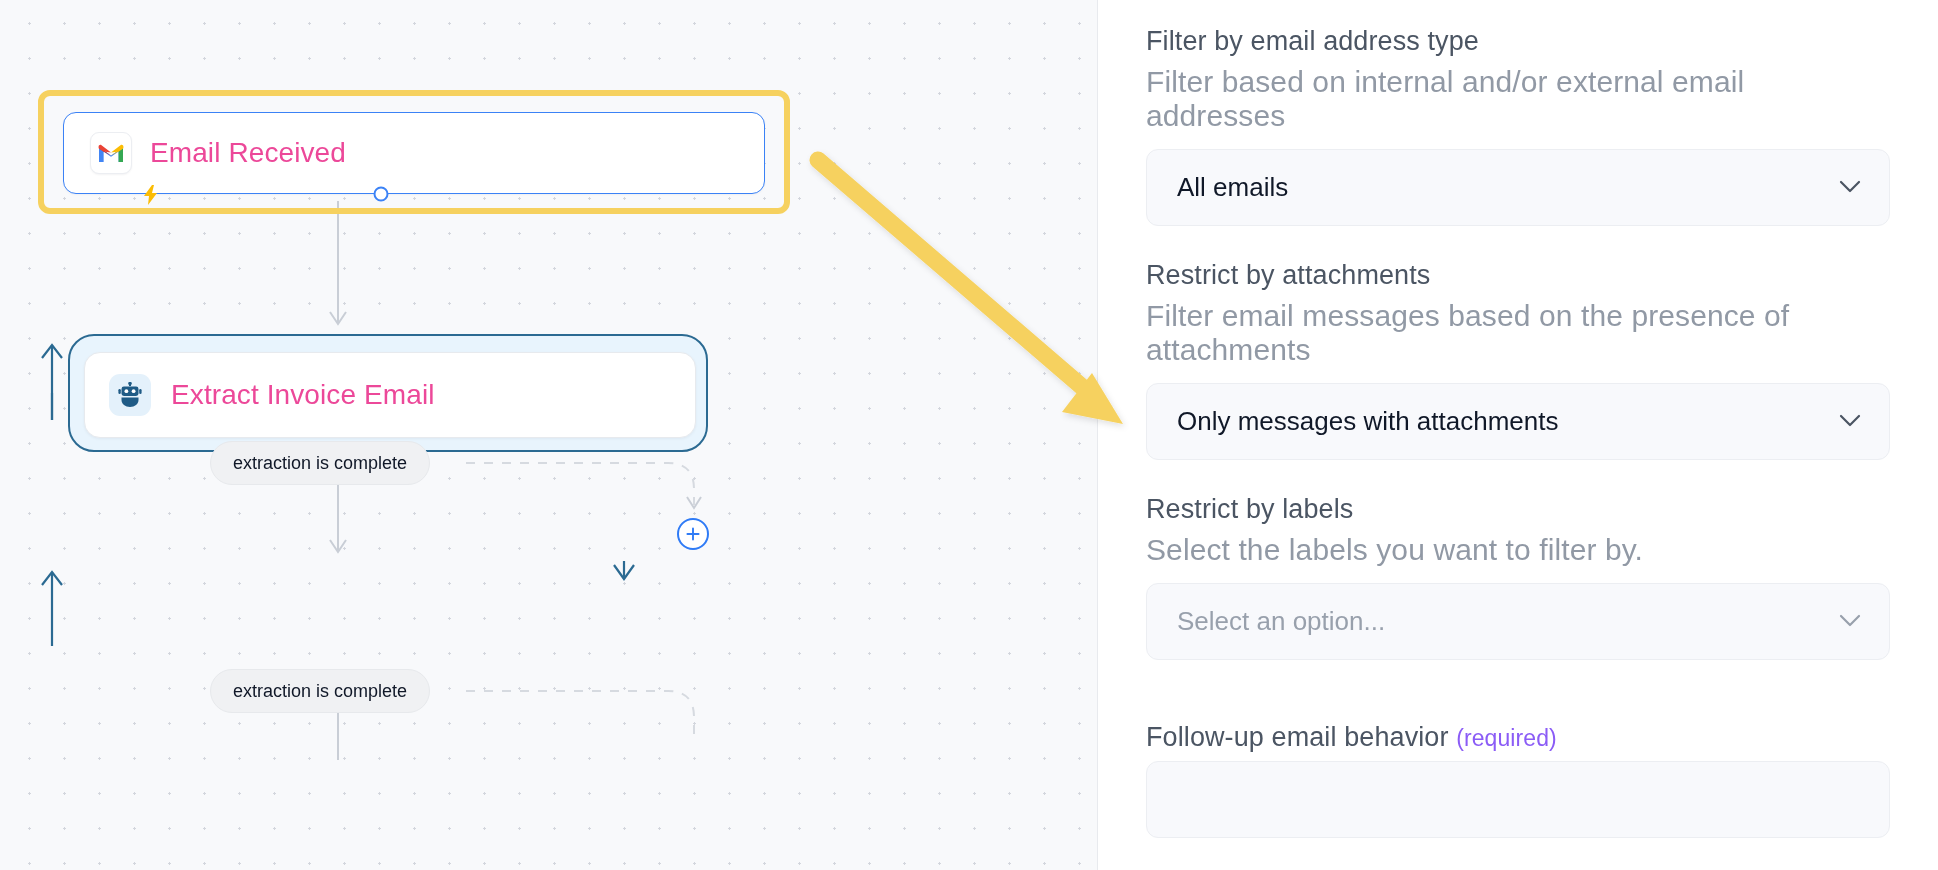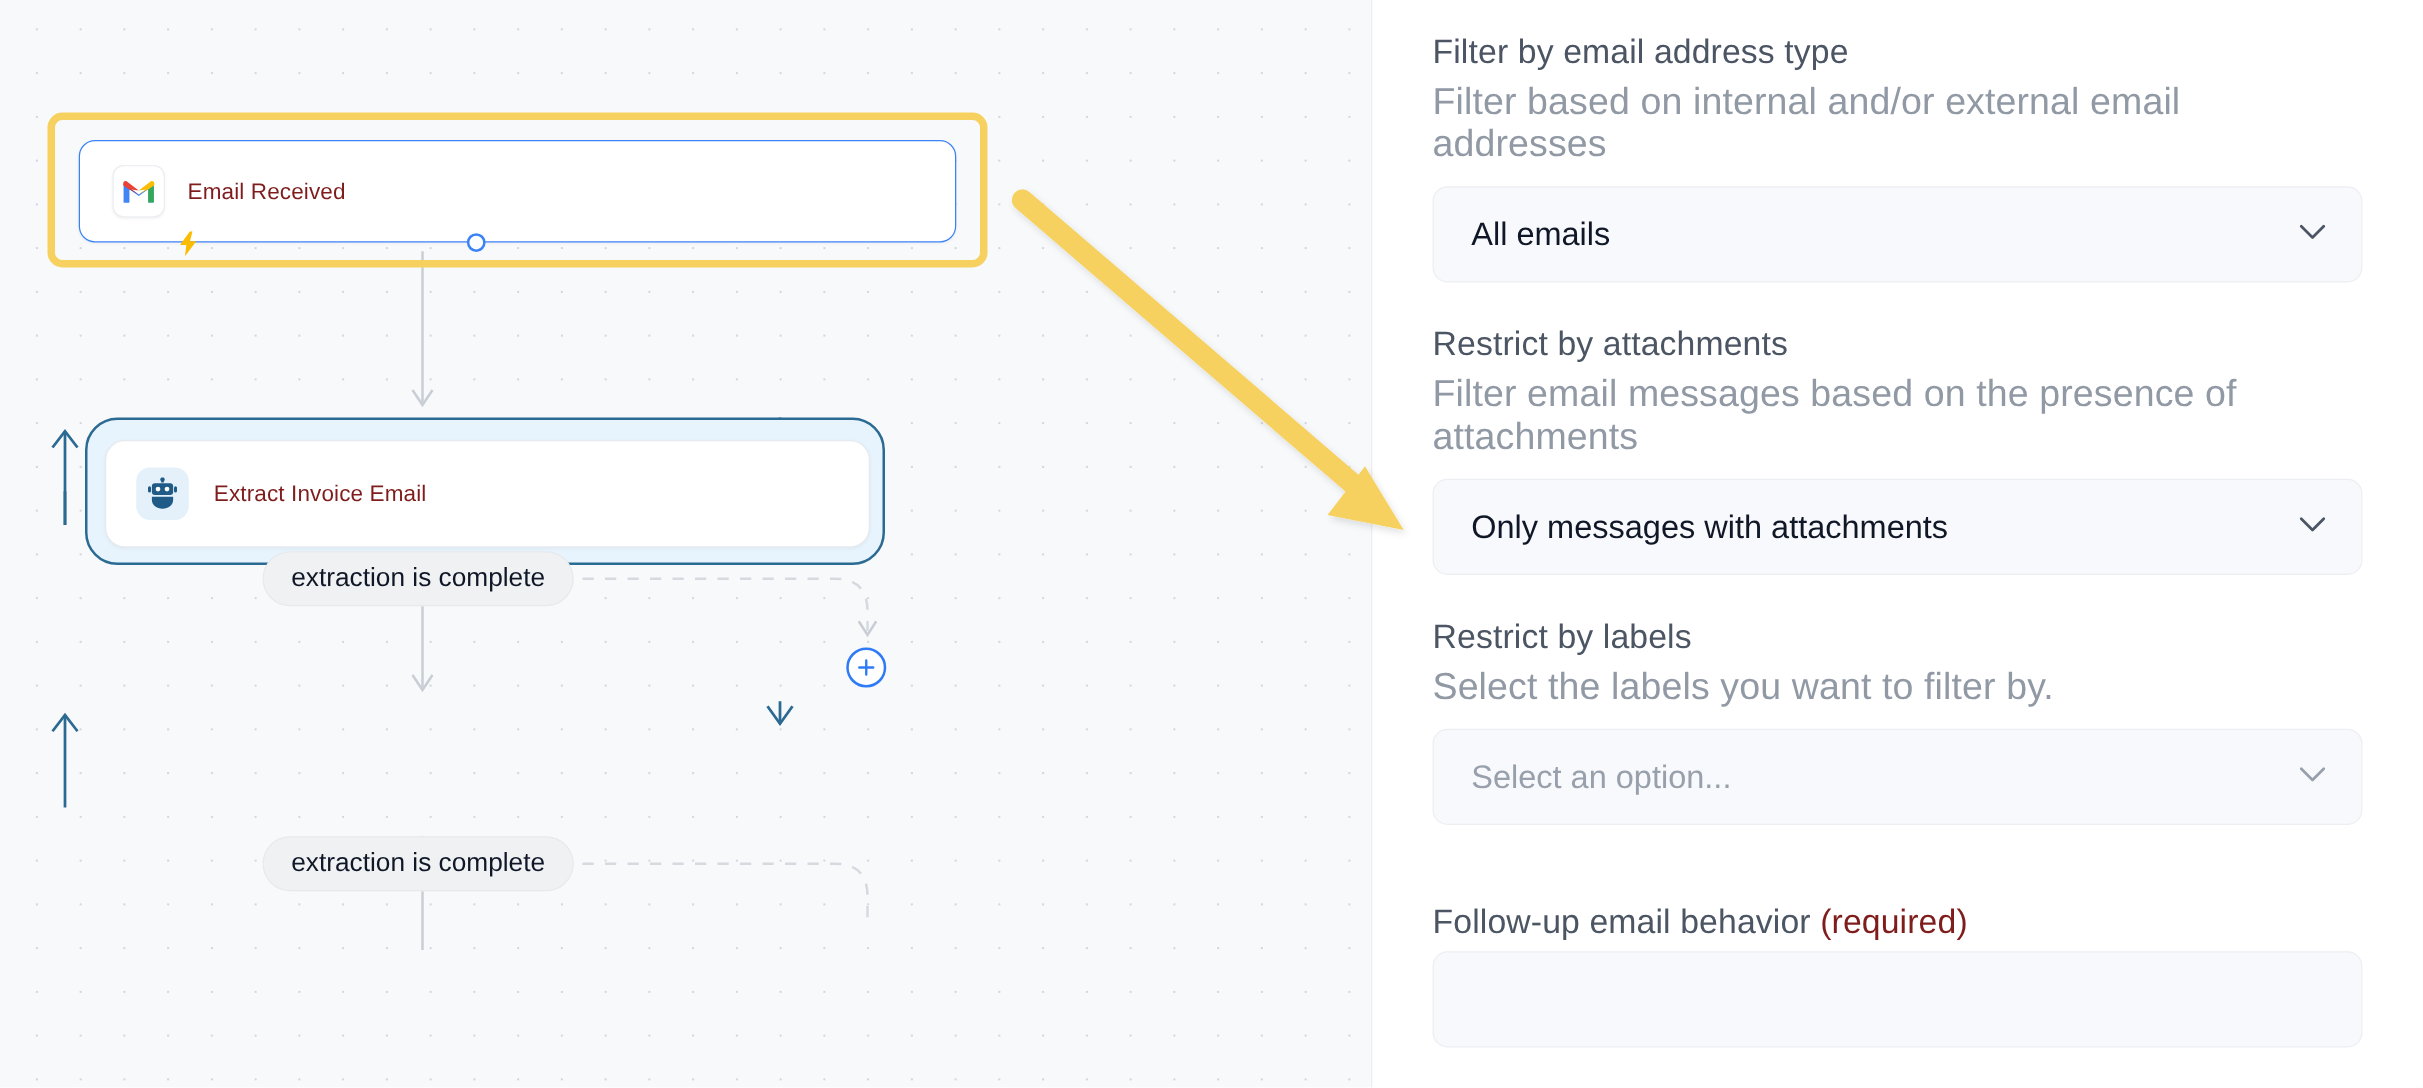--- a/index.html
+++ b/index.html
@@ -34,21 +34,21 @@
   .trigger-node {
     position: absolute; left: 63px; top: 112px;
     width: 702px; height: 82px;
     background: #ffffff;
     border: 1.6px solid #3b82f6;
     border-radius: 13px;
     display: flex; align-items: center;
     padding-left: 26px;
     box-shadow: 0 1px 2px rgba(16,24,40,.04);
   }
-  .node-label { font-size: 18px; color: #7f1d1d; letter-spacing: .1px; }
+  .node-label { font-size: 28px; color: #ec4899; letter-spacing: .1px; }
 
   .gmail-icon { position: relative; width: 42px; height: 42px; margin-right: 18px; flex: 0 0 42px; }
   .gmail-icon .plate {
     position: absolute; inset: 0; background: #fff; border-radius: 9px;
     border: 1px solid #eceef2; box-shadow: 0 1px 2px rgba(16,24,40,.05);
   }
   .gmail-icon svg { position: absolute; left: 7px; top: 10px; }
   .bolt { position: absolute; right: -4px; bottom: -1px; }
 
   .handle-dot {
@@ -84,21 +84,21 @@
     display: flex; align-items: center; justify-content: center;
   }
 
   
   .pill {
     position: absolute;
     height: 44px; padding: 0 22px;
     background: #f0f1f3; border: 1px solid #e7e9ec;
     border-radius: 22px;
     display: flex; align-items: center; justify-content: center;
-    font-size: 21px; color: #101828;
+    font-size: 18px; color: #101828;
     white-space: nowrap;
   }
   .pill.p1 { left: 210px; top: 441px; }
   .pill.p2 { left: 210px; top: 669px; }
 
   
   .add-btn {
     position: absolute; left: 693px; top: 534px;
     width: 32px; height: 32px; transform: translate(-50%,-50%);
     border-radius: 50%; background: #ffffff;
@@ -116,21 +116,21 @@
     flex: 1 1 auto; height: 870px;
     background: #ffffff;
     padding: 26px 48px 0 48px;
     overflow: hidden;
   }
   .field { margin-bottom: 34px; }
   .field-title {
     font-size: 27px; color: #4b5563; font-weight: 400;
     letter-spacing: .1px; margin-bottom: 8px;
   }
-  .req { color: #7f1d1d; font-size: 27px; }
+  .req { color: #8b5cf6; font-size: 23px; }
   .field-desc {
     font-size: 30px; color: #9199a5; font-weight: 400;
     margin-bottom: 16px; letter-spacing: .1px;
   }
   .select {
     position: relative;
     height: 77px;
     background: #f8f9fc;
     border: 1px solid #eceef2;
     border-radius: 12px;

